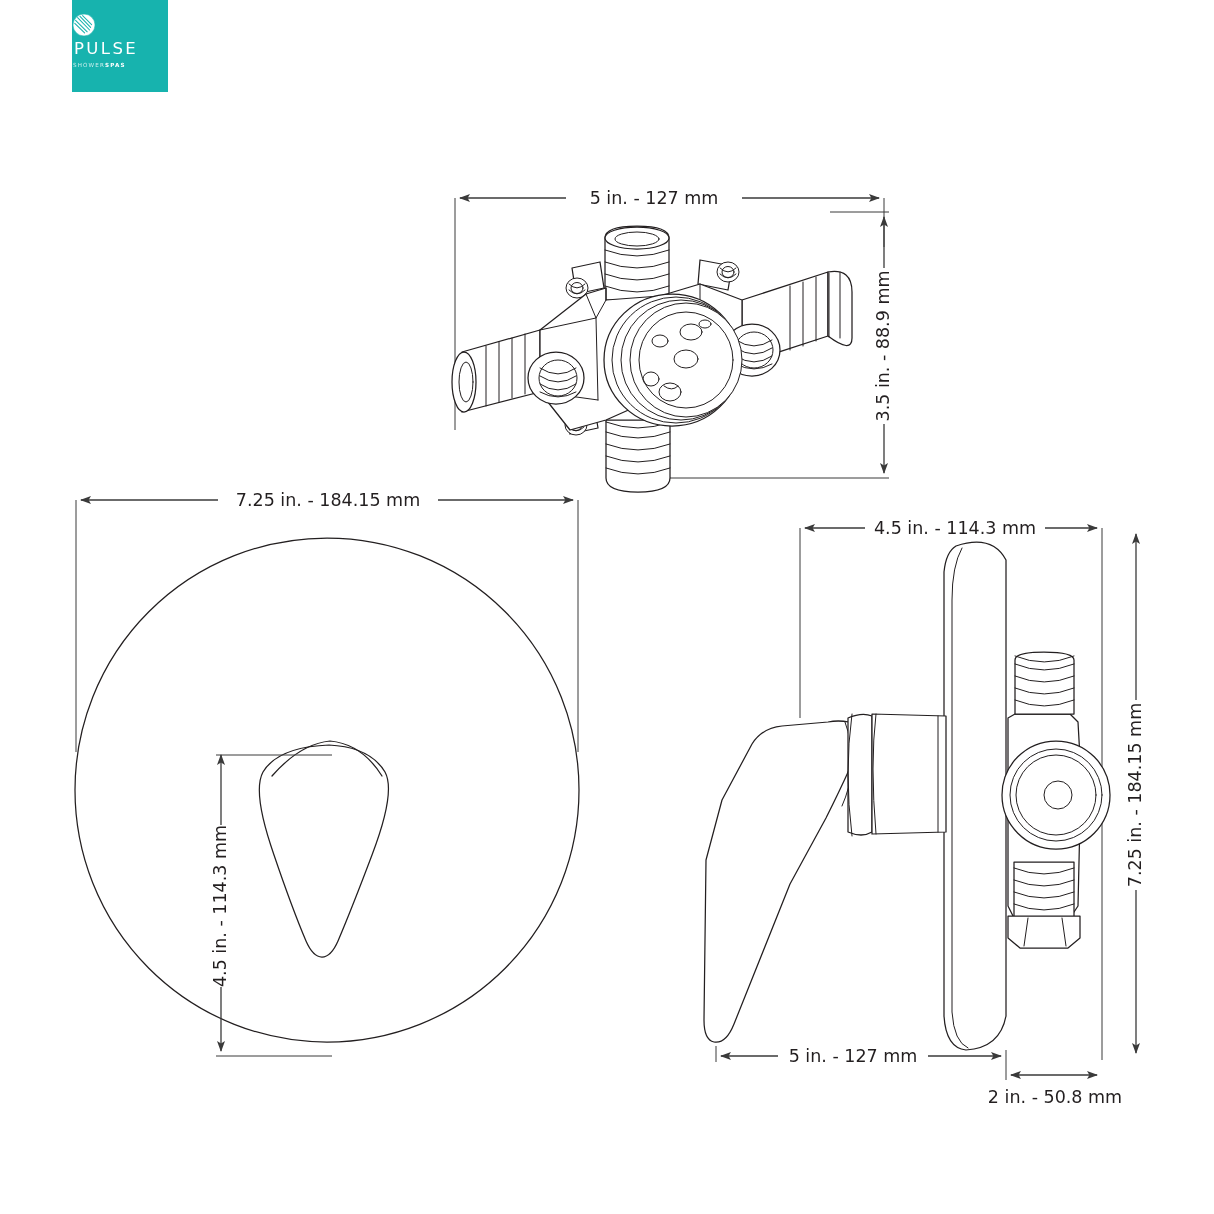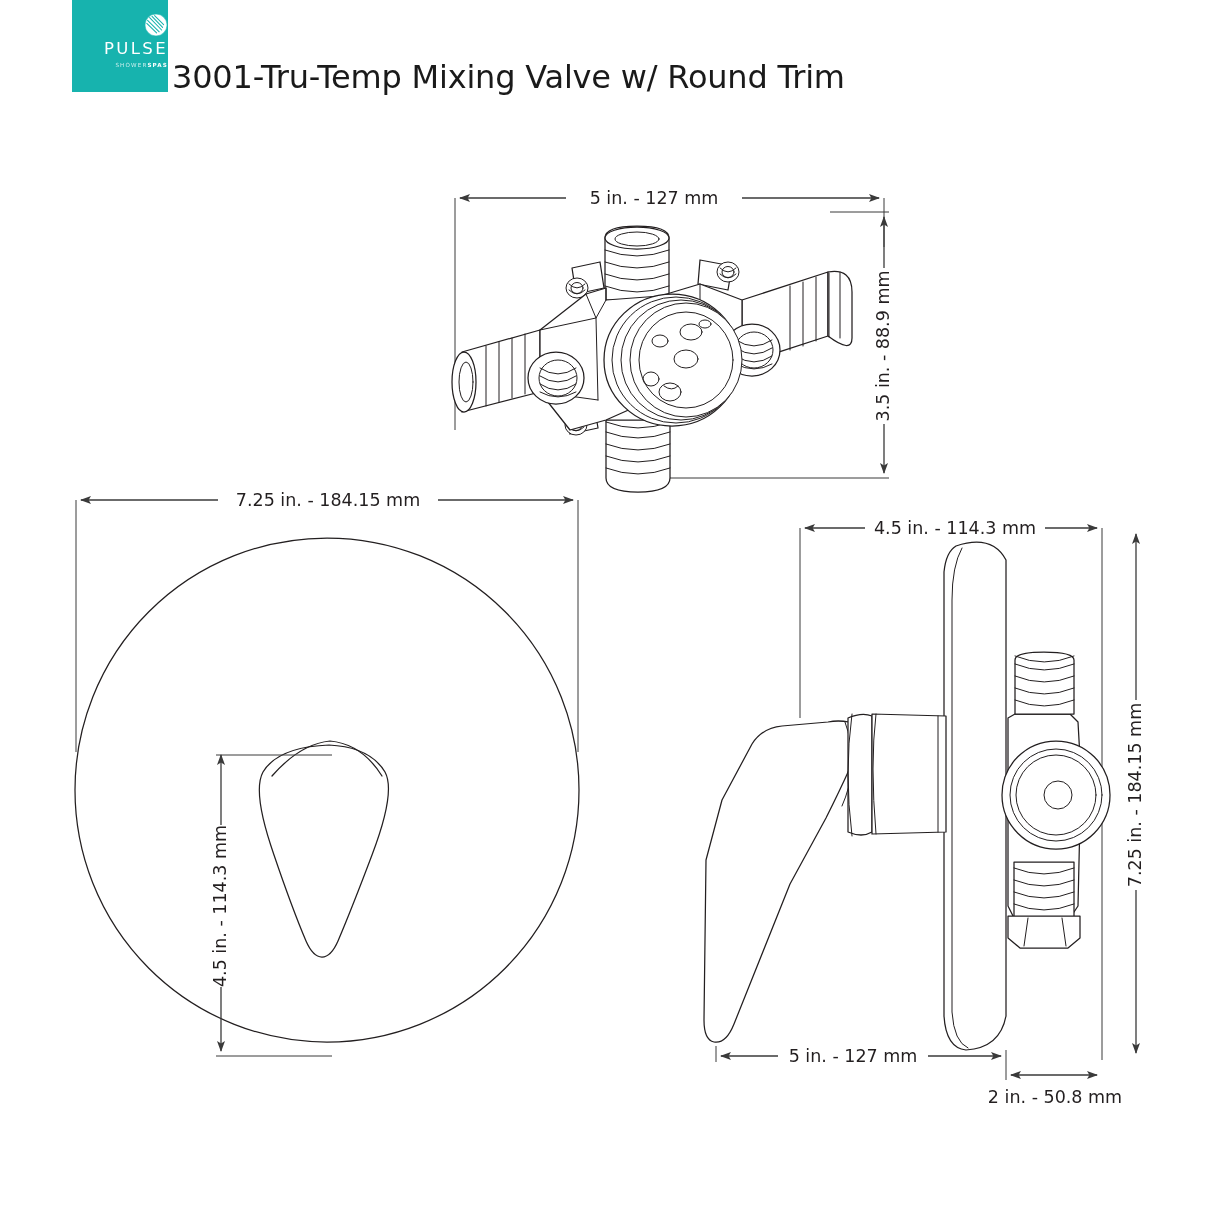--- a/index.html
+++ b/index.html
@@ -22,21 +22,21 @@
     width: 1214px;
     height: 110px;
   }
   #brand-logo {
     position: absolute;
     left: 72px; top: 0;
     width: 96px; height: 92px;
     background: #17b3ae;
     display: flex;
     flex-direction: column;
-    align-items: flex-end;
+    align-items: flex-start;
     justify-content: flex-start;
   }
   #logo-mark {
     margin-top: 13px;
     width: 24px; height: 24px;
   }
   #logo-wordmark {
     margin-top: 4px;
     color: #ffffff;
     font-size: 16.5px;
@@ -110,21 +110,20 @@
           <path d="M10.6 2.6 L19.6 11.6"></path>
           <path d="M2.8 10.3 L12.6 19.9"></path>
         </g>
         <circle cx="12" cy="12" r="11" fill="none" stroke="#17b3ae" stroke-width="0.6"></circle>
       </svg>
     </div>
     <div id="logo-wordmark">PULSE</div>
     <div id="logo-subwordmark"><span class="sub-light">SHOWER</span><span class="sub-bold">SPAS</span></div>
   </div>
 
-  <div id="page-title">3001-Tru-Temp Mixing Valve w/ Round Trim</div>
 </div>
 
 <div id="drawing">
 <svg width="1214" height="1214" viewBox="0 0 1214 1214" xmlns="http://www.w3.org/2000/svg">
   <defs>
     <marker id="ar" markerWidth="11" markerHeight="8" refX="10" refY="4" orient="auto" markerUnits="userSpaceOnUse">
       <path d="M0,0 L11,4 L0,8 L2.4,4 Z" fill="#3a3a3a"></path>
     </marker>
     <marker id="arS" markerWidth="11" markerHeight="8" refX="1" refY="4" orient="auto" markerUnits="userSpaceOnUse">
       <path d="M11,0 L0,4 L11,8 L8.6,4 Z" fill="#3a3a3a"></path>

